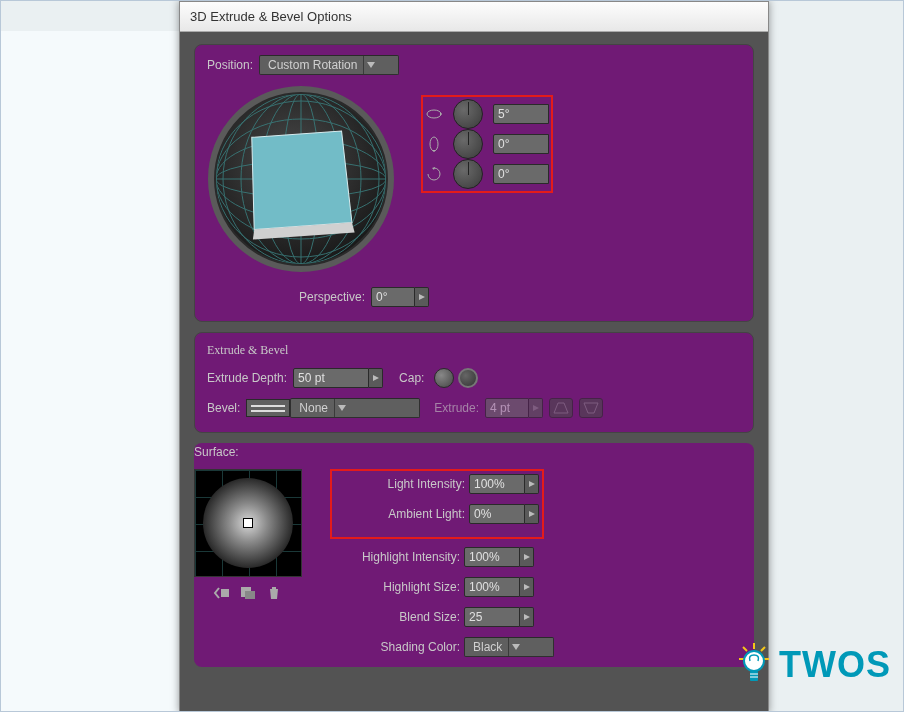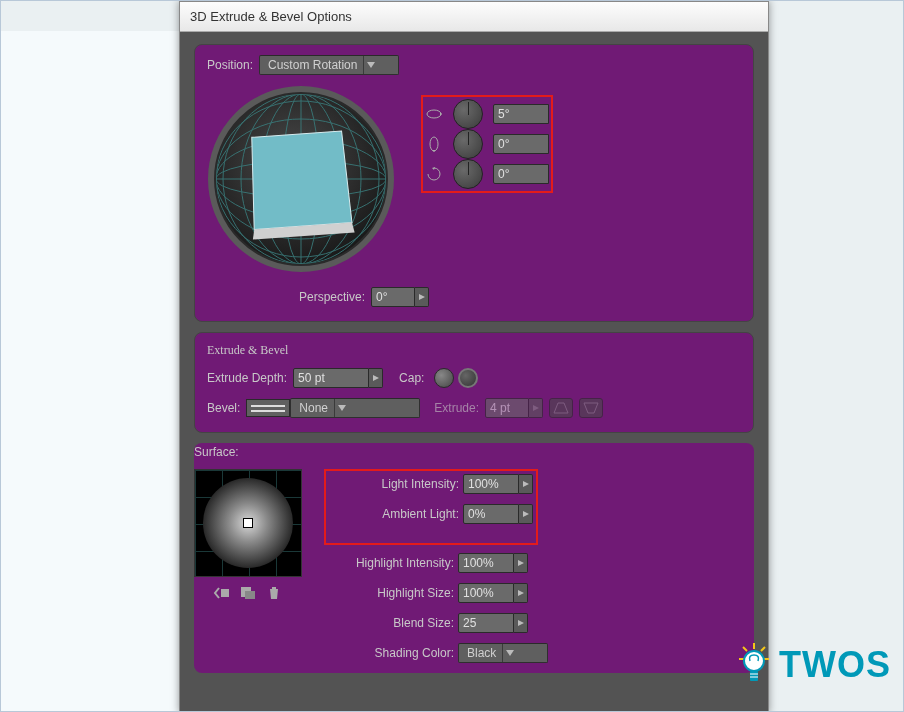--- a/index.html
+++ b/index.html
@@ -154,21 +154,21 @@
 .bevel-swatch div { height:2px; background:#ddd;}
 .bevel-icon {
   width: 24px; height: 20px;
   background: #4a4a4a;
   border: 1px solid #2a2a2a;
   border-radius: 3px;
   margin-left: 6px;
   opacity: 0.75;
   display:flex; align-items:center; justify-content:center;
 }
-.surface-content { display:flex; gap:22px; margin-top:10px;}
+.surface-content { display:flex; gap:28px; margin-top:10px;}
 .light-preview { width: 108px; }
 .light-preview-canvas {
   width: 108px; height: 108px;
   border: 1px solid #333;
   position: relative;
   background: #000;
   overflow: hidden;
 }
 .grid-lines {
   position:absolute; inset:0;
@@ -429,21 +429,21 @@
               <span class="lbl">Light Intensity:</span>
               <div class="num-input">
                 <input value="100%" style="">
                 <div class="step">
                     <svg width="6" height="6" viewBox="0 0 6 6">
                       <path d="M0 0 L6 3 L0 6 Z" fill="#bbb"></path>
                     </svg>
                   </div>
               </div>
             </div>
-            <div class="sf-row" style="margin-bottom:16px;">
+            <div class="sf-row" style="margin-bottom:10px;">
               <span class="lbl">Ambient Light:</span>
               <div class="num-input">
                 <input value="0%" style="">
                 <div class="step">
                     <svg width="6" height="6" viewBox="0 0 6 6">
                       <path d="M0 0 L6 3 L0 6 Z" fill="#bbb"></path>
                     </svg>
                   </div>
               </div>
             </div>

